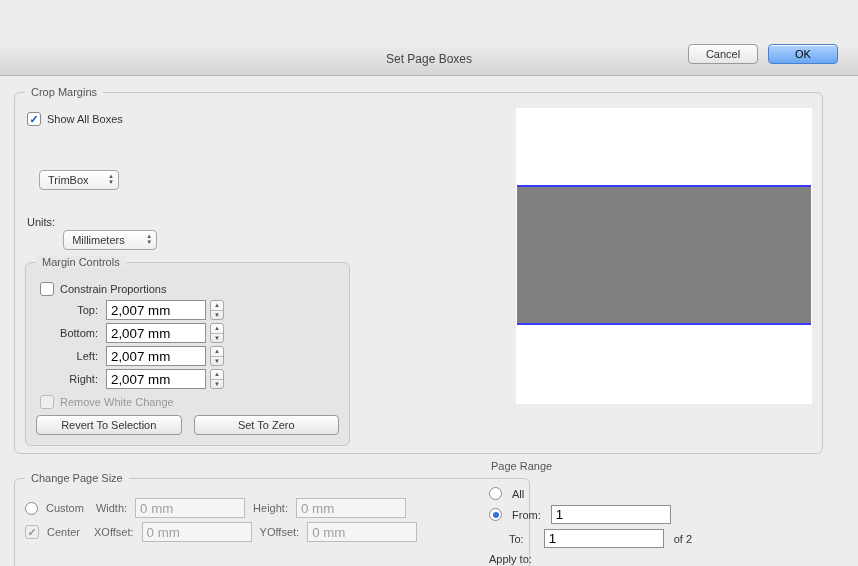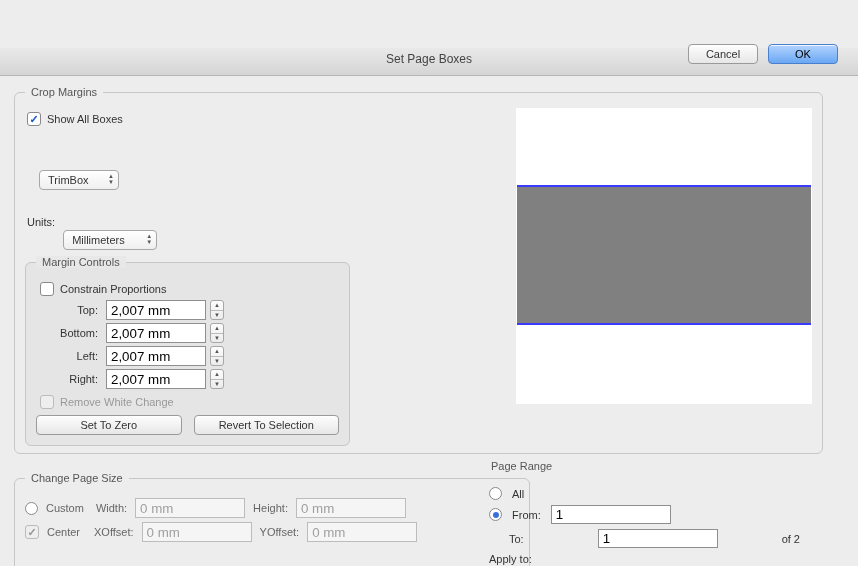--- a/index.html
+++ b/index.html
@@ -119,22 +119,22 @@
             <span>▼</span>
           </div>
       </div>
 
       <div class="row" style="margin-left:4px; margin-top:6px;">
         <span class="check disabled"></span>
         <span class="disabled-text">Remove White Change</span>
       </div>
 
       <div style="display:flex; gap:12px; margin-top:6px;">
+        <button class="btn" style="flex:1;">Revert To Selection</button>
         <button class="btn" style="flex:1;">Set To Zero</button>
-        <button class="btn" style="flex:1;">Revert To Selection</button>
       </div>
     </fieldset>
 
     <div class="preview">
       <div class="trimbox"></div>
     </div>
   </fieldset>
 
   <fieldset class="group-change">
     <legend>Change Page Size</legend>
@@ -164,21 +164,21 @@
 
     <div class="range-row">
       <span class="radio"></span>
       <span>All</span>
     </div>
     <div class="range-row">
       <span class="radio selected"></span>
       <span>From:</span>
       <input class="range-input" value="1" style="">
     </div>
-    <div class="range-row" style="margin-left:24px;justify-content:space-between;">
+    <div class="range-row" style="margin-left:24px;">
       <span>To:</span>
       <input class="range-input" style="margin-left: 10px;" value="1">
       <span>of 2</span>
     </div>
     <div class="range-row">
       <span>Apply to:</span>
     </div>
   </fieldset>
 
   <div class="footer">

